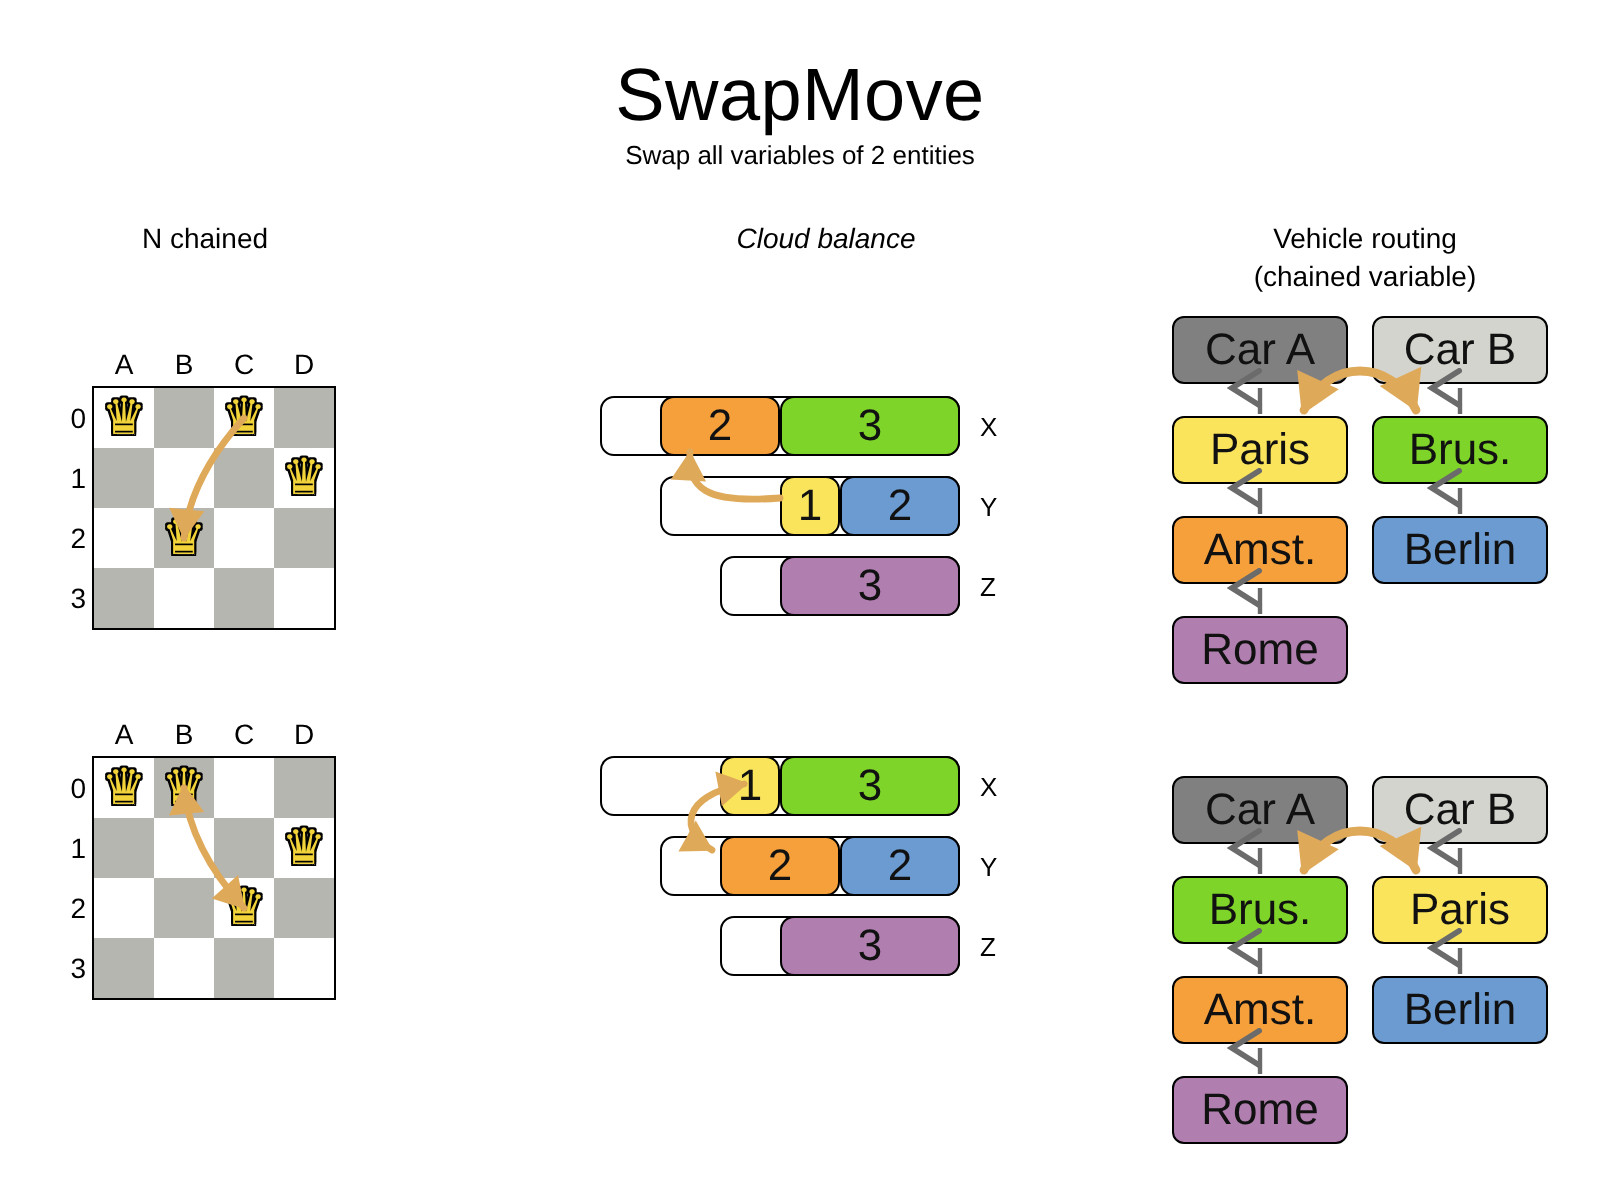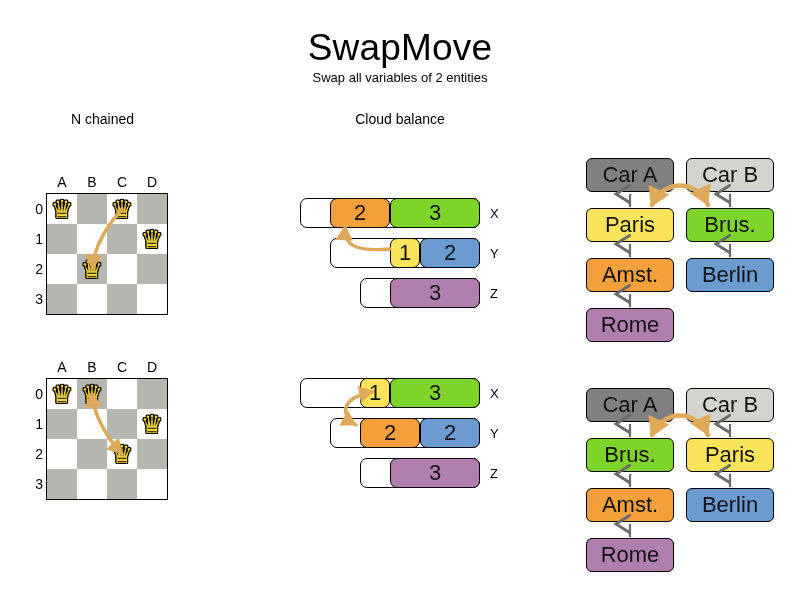--- a/index.html
+++ b/index.html
@@ -5,21 +5,21 @@
   html,body{margin:0;padding:0;background:#fff;}
   body{width:800px;height:600px;position:relative;overflow:hidden;
        font-family:"Liberation Sans","DejaVu Sans",sans-serif;color:#000;}
   .abs{position:absolute;}
 
   
   #page-title{left:0;top:26px;width:800px;text-align:center;font-size:37px;line-height:44px;letter-spacing:.2px;}
   #page-subtitle{left:0;top:70px;width:800px;text-align:center;font-size:13px;line-height:16px;}
   .col-title{text-align:center;font-size:14px;line-height:19px;}
   #title-nqueens{left:10px;top:110px;width:185px;}
-  #title-cloud{left:305px;top:110px;width:190px;}
+  #title-cloud{left:318px;top:110px;width:190px;font-style:italic;}
   #title-vehicle{left:570px;top:110px;width:225px;}
 
   
   .board{position:absolute;width:120px;height:120px;border:1.5px solid #000;box-sizing:content-box;}
   .cell{position:absolute;width:30px;height:30px;box-sizing:border-box;}
   .cell.dark{background:#b6b6b1;}
   .cell.light{background:#ffffff;}
   .file-lbl,.rank-lbl{position:absolute;font-size:14px;line-height:16px;text-align:center;width:30px;}
   .file-lbl{top:-20px;}
   .rank-lbl{left:-19px;width:15px;text-align:right;}
@@ -39,20 +39,22 @@
 </style>
 </head>
 <body>
 
 <div class="abs" id="page-title">SwapMove</div>
 <div class="abs" id="page-subtitle">Swap all variables of 2 entities</div>
 
 <div class="abs col-title" id="title-nqueens">N chained</div>
 <div class="abs col-title" id="title-cloud">Cloud balance</div>
 <div class="abs col-title" id="title-vehicle">
+  <div>Vehicle routing</div>
+  <div>(chained variable)</div>
 </div>
 
 <div class="board" id="board-before" style="left:46px;top:193px;">
     <div class="cell light" style="left: 0px; top: 0px;"></div>
     <div class="cell dark" style="left: 30px; top: 0px;"></div>
     <div class="cell light" style="left: 60px; top: 0px;"></div>
     <div class="cell dark" style="left: 90px; top: 0px;"></div>
     <div class="cell dark" style="left: 0px; top: 30px;"></div>
     <div class="cell light" style="left: 30px; top: 30px;"></div>
     <div class="cell dark" style="left: 60px; top: 30px;"></div>

